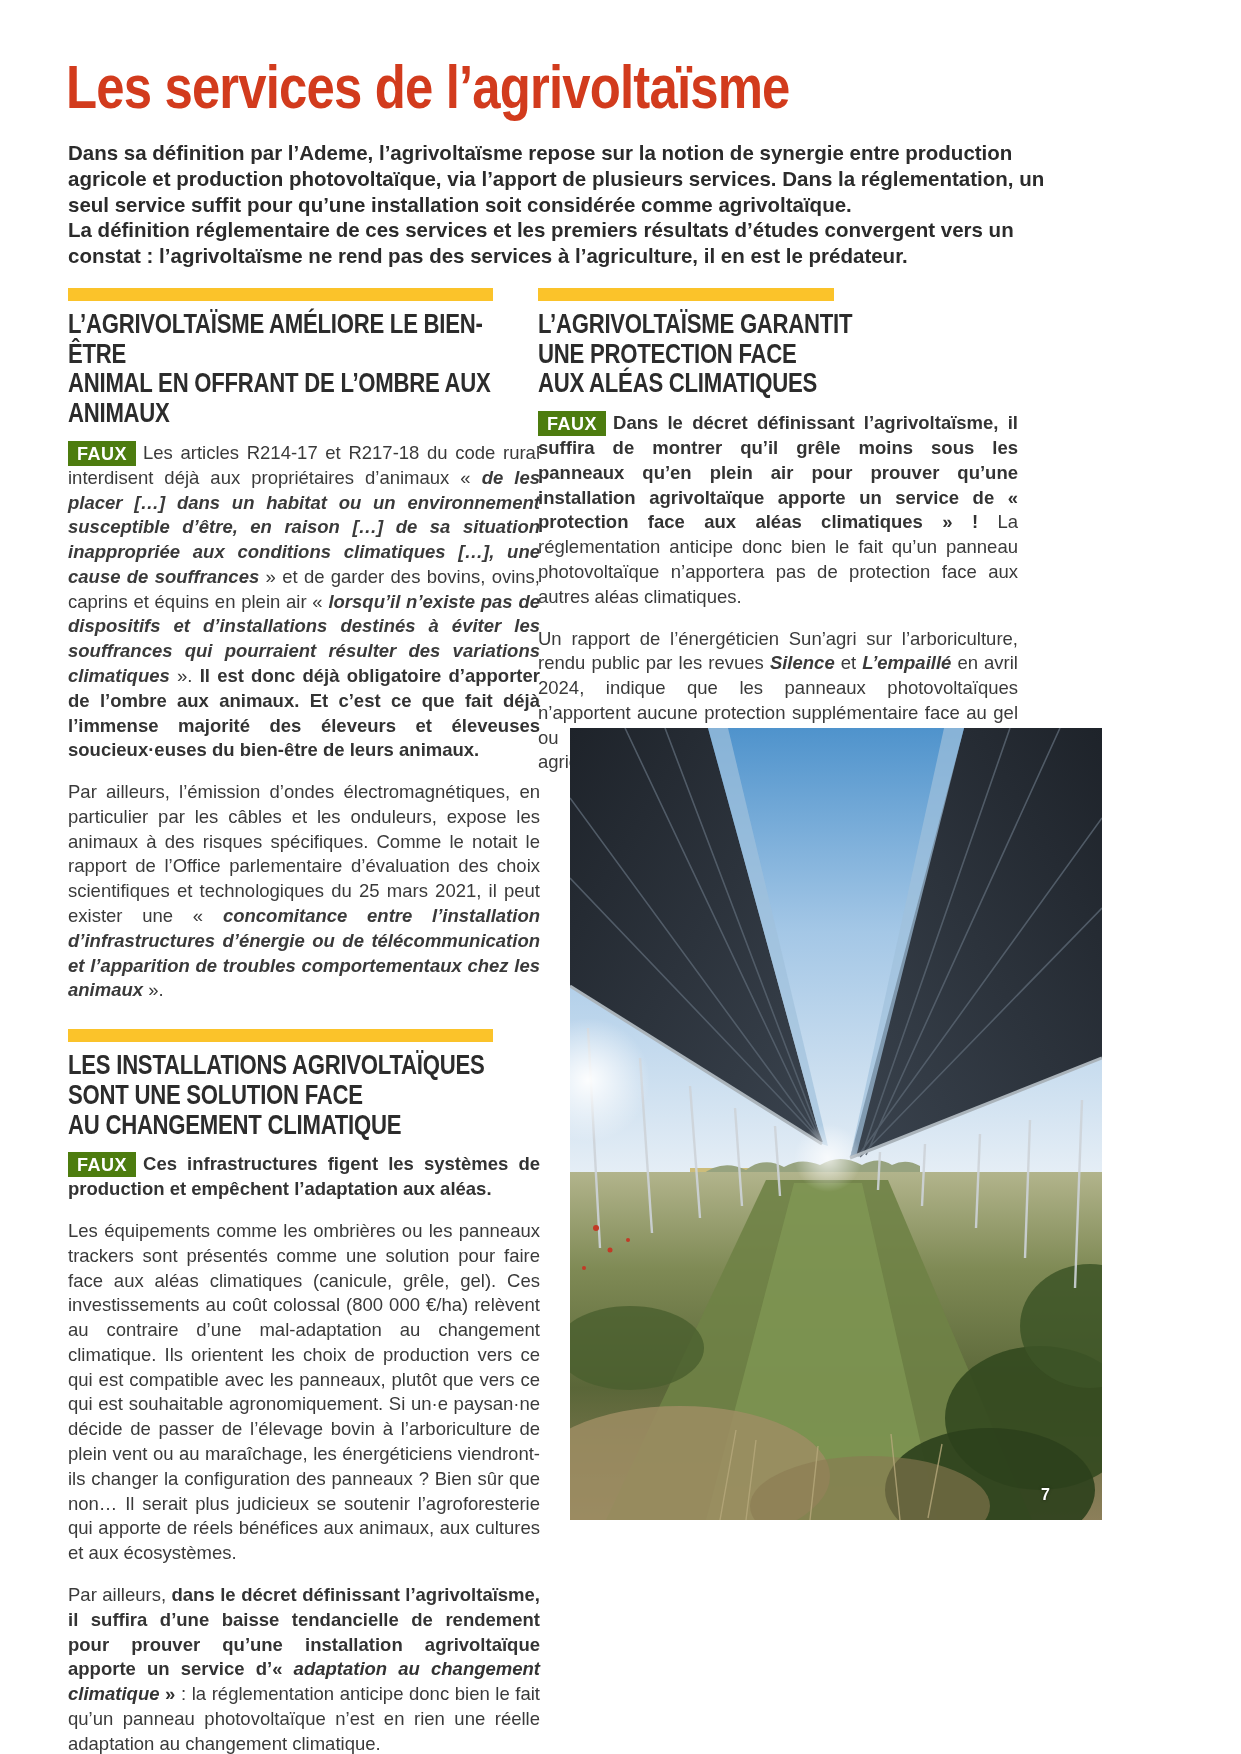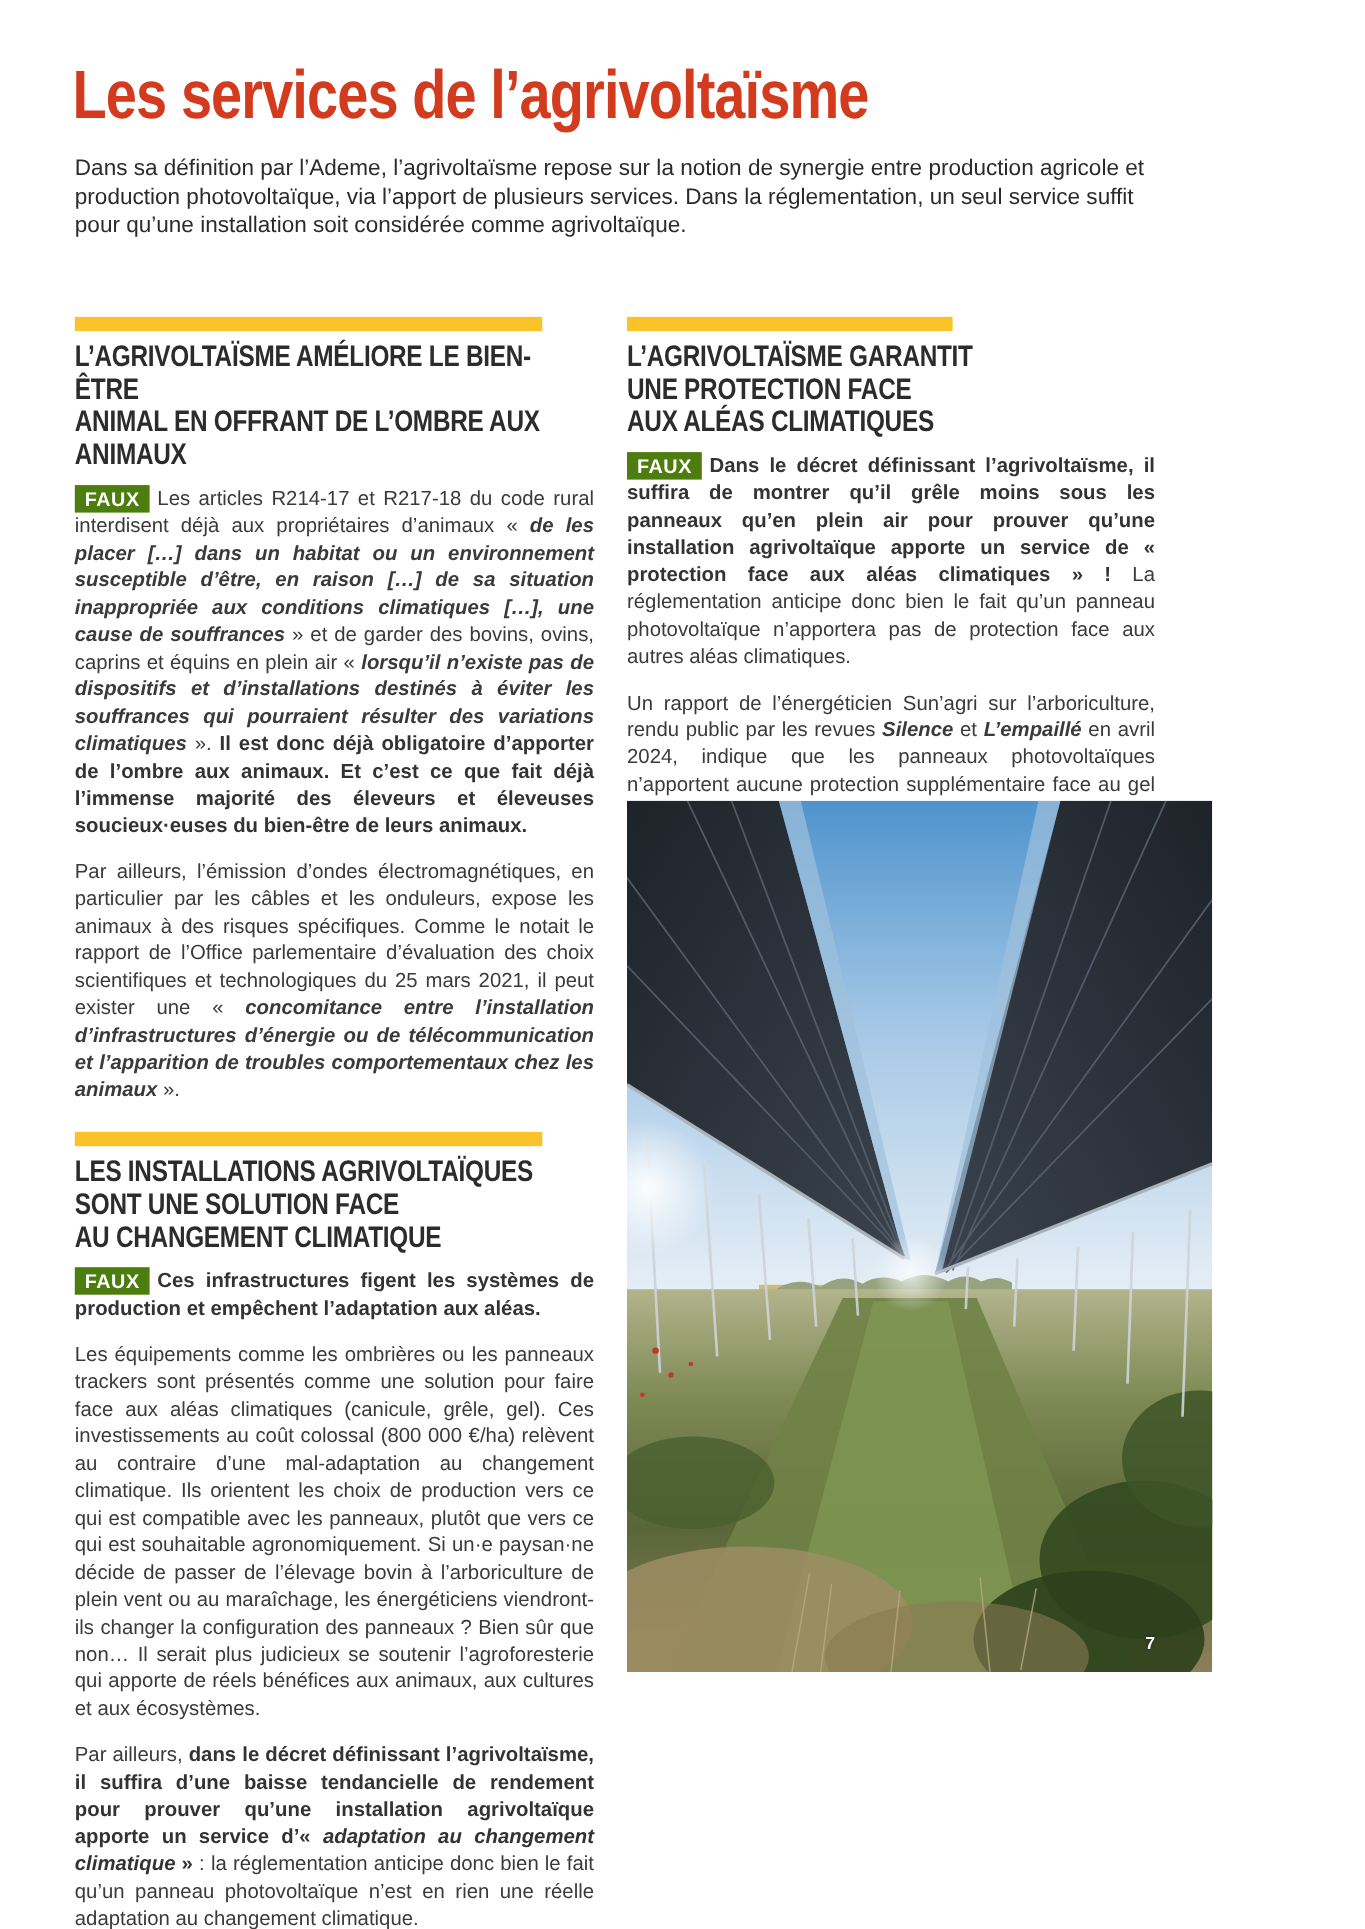--- a/index.html
+++ b/index.html
@@ -4,26 +4,26 @@
 <style>
   html,body{margin:0;padding:0;background:#ffffff;}
   .page{position:relative;width:1241px;height:1754px;background:#fff;overflow:hidden;
         font-family:"Liberation Sans", sans-serif;color:#3a3a3a;}
 
   .main-title{position:absolute;left:66px;top:56px;margin:0;
       font-size:62px;font-weight:800;color:#d23b1d;letter-spacing:-1px;
       transform:scaleX(.82);transform-origin:left top;white-space:nowrap;line-height:1;}
 
   .intro{position:absolute;left:68px;top:140px;width:1000px;
-      font-size:20.5px;font-weight:400;color:#2b2b2b;line-height:1.26;}
+      font-size:20.5px;font-weight:700;color:#2b2b2b;line-height:1.26;}
   .intro p{margin:0;}
 
   .col{position:absolute;top:288px;}
   .col-left{left:68px;width:472px;}
-  .col-right{left:570px;width:480px;}
+  .col-right{left:538px;width:480px;}
 
   .bar{height:13px;background:#fbc32a;margin:0 0 9px 0;}
   .bar-wide{width:425px;}
   .bar-narrow{width:296px;}
 
   .sec-heading{margin:0 0 12px 0;font-size:27px;font-weight:800;color:#2c2c2c;
       line-height:1.1;letter-spacing:-.3px;white-space:pre-line;
       transform:scaleX(.82);transform-origin:left top;width:122%;}
 
   .body-p{margin:0 0 17px 0;font-size:18.5px;line-height:1.34;text-align:justify;color:#3a3a3a;}
@@ -47,20 +47,21 @@
 </style>
 </head>
 <body>
 
 <div class="page">
 
   <h1 class="main-title">Les services de l’agrivoltaïsme</h1>
 
   <div class="intro">
     <p>Dans sa définition par l’Ademe, l’agrivoltaïsme repose sur la notion de synergie entre production agricole et production photovoltaïque, via l’apport de plusieurs services. Dans la réglementation, un seul service suffit pour qu’une installation soit considérée comme agrivoltaïque.</p>
+    <p>La définition réglementaire de ces services et les premiers résultats d’études convergent vers un constat : l’agrivoltaïsme ne rend pas des services à l’agriculture, il en est le prédateur.</p>
   </div>
 
   <div class="col col-left">
 
     <div class="sec">
       <div class="bar bar-wide"></div>
       <h2 class="sec-heading">L’AGRIVOLTAÏSME AMÉLIORE LE BIEN-ÊTRE
 ANIMAL EN OFFRANT DE L’OMBRE AUX ANIMAUX</h2>
       <p class="body-p"><span class="faux-badge">FAUX</span><span><span class="run-normal">Les articles R214-17 et R217-18 du code rural interdisent déjà aux propriétaires d’animaux « </span><span class="run-italic">de les placer […] dans un habitat ou un environnement susceptible d’être, en raison […] de sa situation inappropriée aux conditions climatiques […], une cause de souffrances</span><span class="run-normal"> » et de garder des bovins, ovins, caprins et équins en plein air « </span><span class="run-italic">lorsqu’il n’existe pas de dispositifs et d’installations destinés à éviter les souffrances qui pourraient résulter des variations climatiques</span><span class="run-normal"> ». </span><span class="run-bold">Il est donc déjà obligatoire d’apporter de l’ombre aux animaux. Et c’est ce que fait déjà l’immense majorité des éleveurs et éleveuses soucieux·euses du bien-être de leurs animaux.</span></span></p>
       <p class="body-p"><span class="run-normal">Par ailleurs, l’émission d’ondes électromagnétiques, en particulier par les câbles et les onduleurs, expose les animaux à des risques spécifiques. Comme le notait le rapport de l’Office parlementaire d’évaluation des choix scientifiques et technologiques du 25 mars 2021, il peut exister une « </span><span class="run-italic">concomitance entre l’installation d’infrastructures d’énergie ou de télécommunication et l’apparition de troubles comportementaux chez les animaux</span><span class="run-normal"> ».</span></p>

